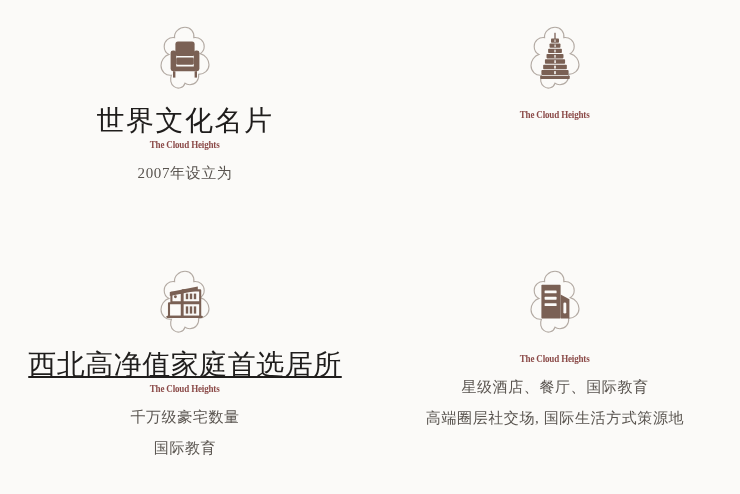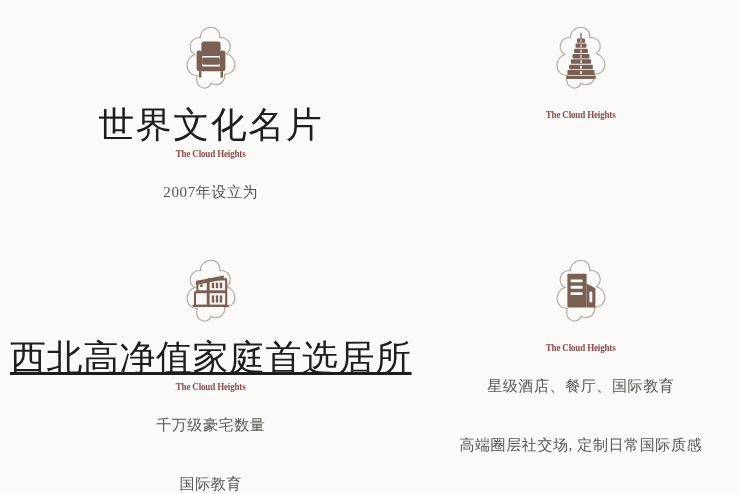--- a/index.html
+++ b/index.html
@@ -52,21 +52,21 @@
 
   
   .headline-block {
     display: flex;
     flex-direction: column;
     align-items: center;
     margin-top: 2px;
   }
   .headline {
     font-family: "Liberation Serif", "DejaVu Serif", serif;
-    font-size: 36px;
+    font-size: 28px;
     line-height: 1.08;
     letter-spacing: 1.5px;
     color: #1f1d1c;
     white-space: nowrap;
     font-weight: 400;
   }
   .headline.tight {
     letter-spacing: 0.5px;
     text-decoration: underline;
   }
@@ -78,25 +78,24 @@
     color: #8b4a48;
     font-weight: 700;
     transform: scaleX(0.82);
     transform-origin: center;
     margin-top: 3px;
     white-space: nowrap;
   }
 
   
   .desc-block {
-    margin-top: 24px;
+    margin-top: 14px;
     display: flex;
     flex-direction: column;
     align-items: center;
-    gap: 28px;
   }
   .desc-line {
     font-family: "Liberation Serif", "DejaVu Serif", serif;
     font-size: 15px;
     line-height: 1.3;
     letter-spacing: 0.6px;
     color: #59544f;
     white-space: nowrap;
     margin-bottom: 11px;
   }
@@ -269,17 +268,17 @@
           <rect x="37" y="49" width="15" height="3.6" rx="0.8"></rect>
           <rect x="60.5" y="48" width="3.6" height="14" rx="1.8"></rect>
         </g>
       </svg>
     </div>
     <div class="headline-block">
       <div class="brand-en">The Cloud Heights</div>
     </div>
     <div class="desc-block">
       <div class="desc-line">星级酒店、餐厅、国际教育</div>
-      <div class="desc-line">高端圈层社交场, 定制日常国际质感</div>
+      <div class="desc-line">高端圈层社交场, 国际生活方式策源地</div>
     </div>
   </div>
 
 </div>
 
 </body></html>

